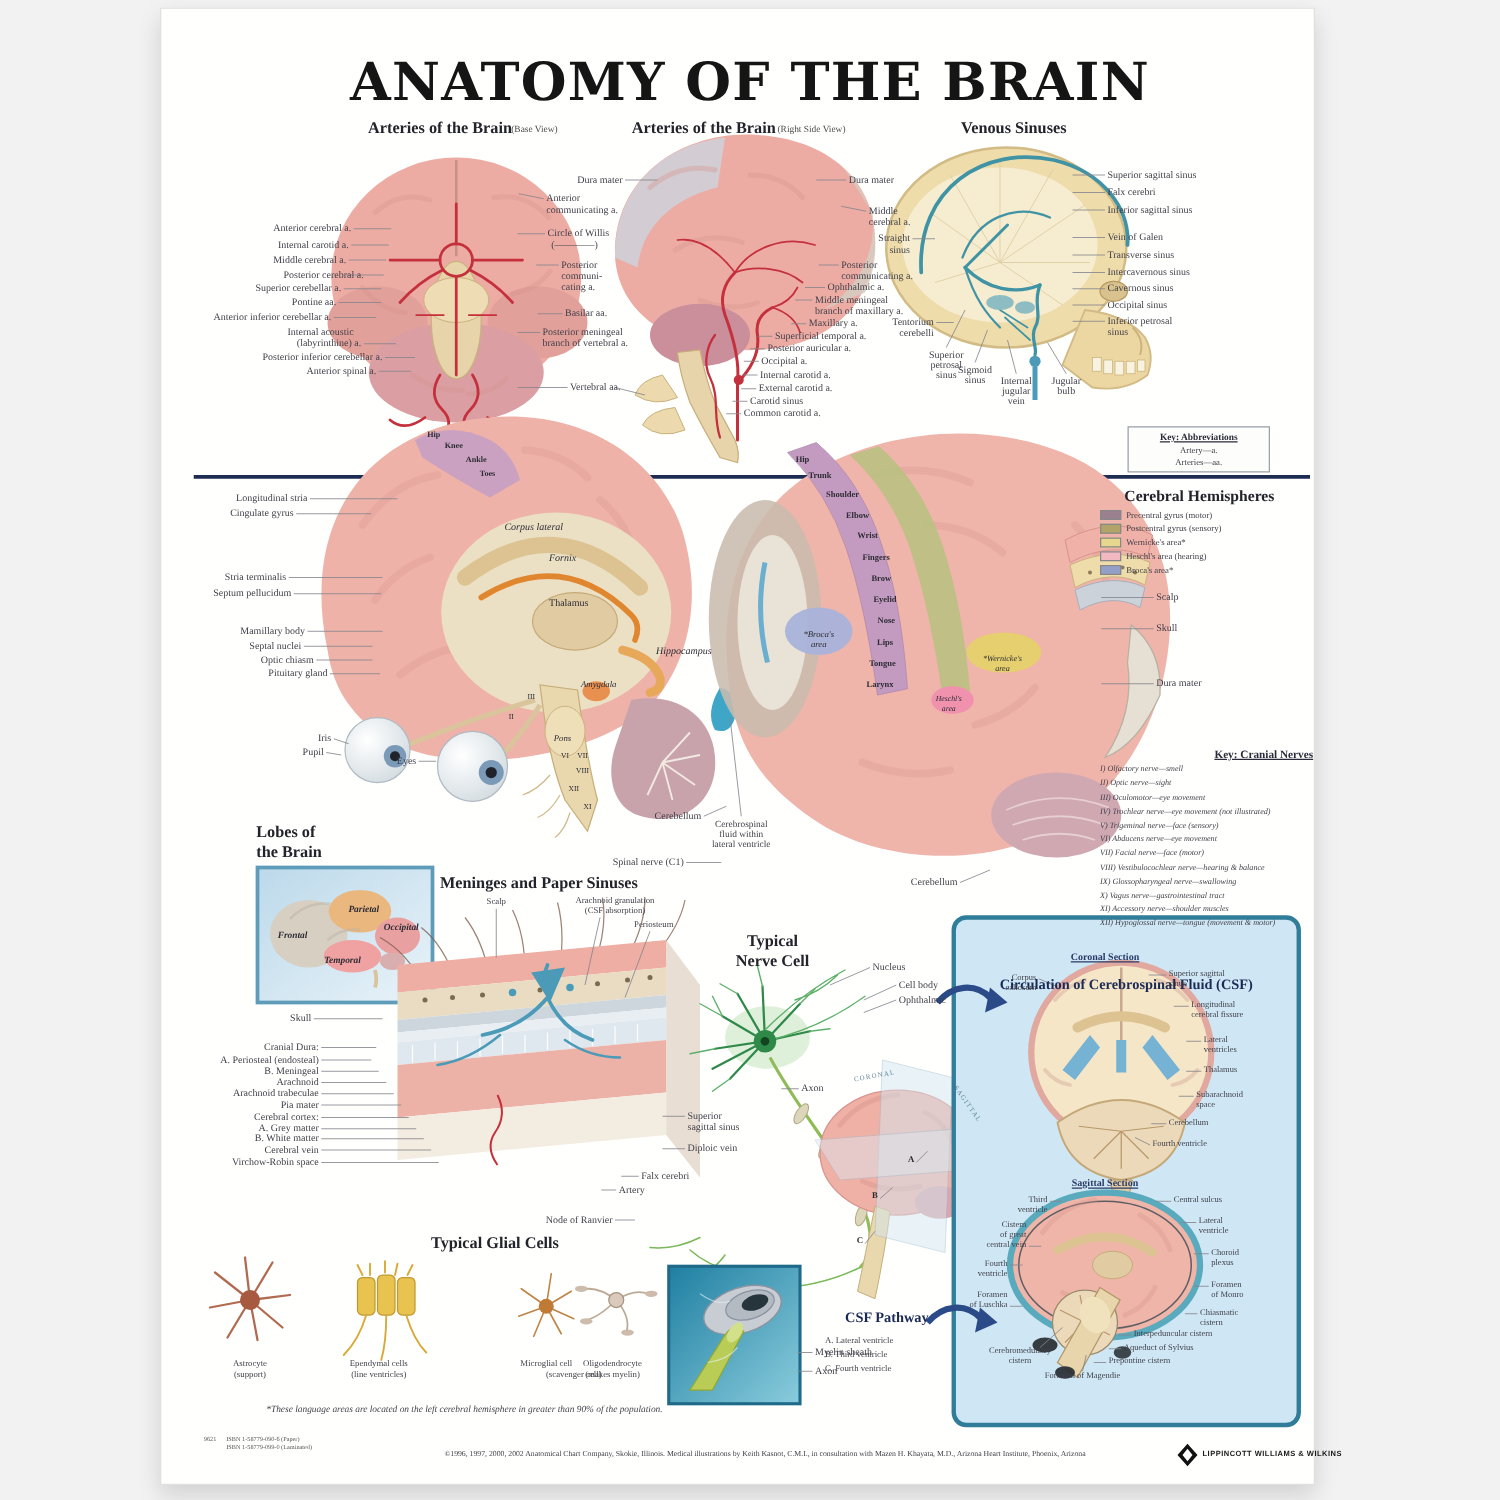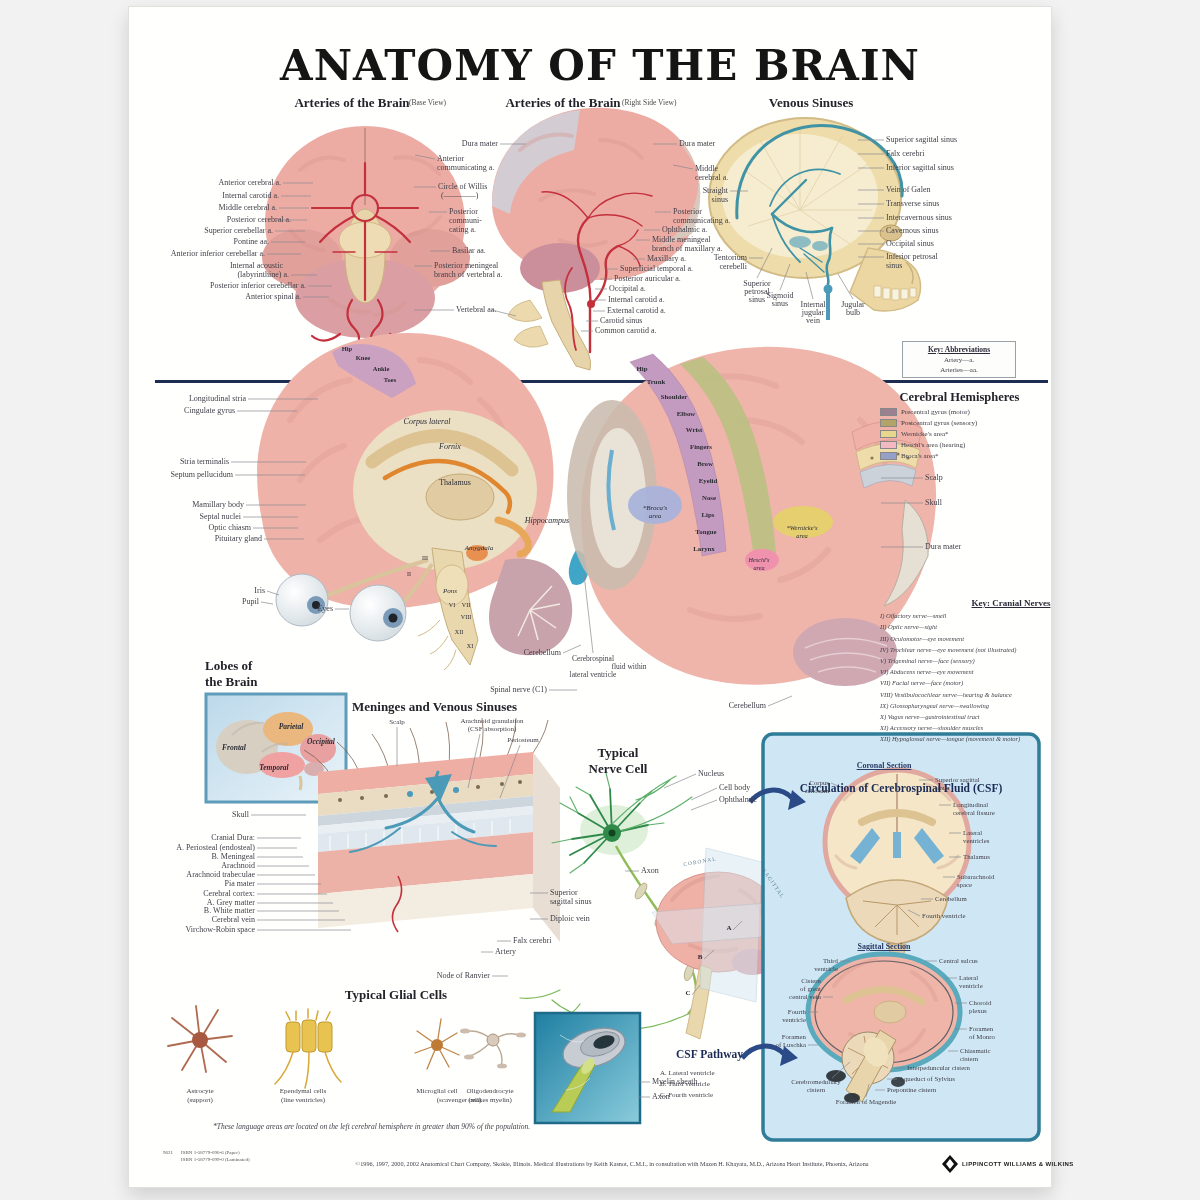--- a/index.html
+++ b/index.html
@@ -513,21 +513,21 @@
 
   <div id="labels">
       <div class="lbl title" style="left: 600px; top: 66px; transform: translate(-50%, -50%);">ANATOMY OF THE BRAIN</div>
       <div class="lbl h1" style="left: 352px; top: 102px; transform: translate(-50%, -50%);">Arteries of the Brain</div>
       <div class="lbl hsub" style="left: 409px; top: 103px; transform: translate(0px, -50%);">(Base View)</div>
       <div class="lbl h1" style="left: 563px; top: 102px; transform: translate(-50%, -50%);">Arteries of the Brain</div>
       <div class="lbl hsub" style="left: 622px; top: 103px; transform: translate(0px, -50%);">(Right Side View)</div>
       <div class="lbl h1" style="left: 811px; top: 102px; transform: translate(-50%, -50%);">Venous Sinuses</div>
       <div class="lbl h1" style="left: 205px; top: 665px; transform: translate(0px, -50%);">Lobes of</div>
       <div class="lbl h1" style="left: 205px; top: 681px; transform: translate(0px, -50%);">the Brain</div>
-      <div class="lbl h1" style="left: 352px; top: 706px; transform: translate(0px, -50%);">Meninges and Venous Sinuses</div>
+      <div class="lbl h1" style="left: 352px; top: 706px; transform: translate(0px, -50%);">Meninges and Paper Sinuses</div>
       <div class="lbl h1" style="left: 618px; top: 752px; transform: translate(-50%, -50%);">Typical</div>
       <div class="lbl h1" style="left: 618px; top: 768px; transform: translate(-50%, -50%);">Nerve Cell</div>
       <div class="lbl h1" style="left: 396px; top: 994px; transform: translate(-50%, -50%);">Typical Glial Cells</div>
       <div class="lbl h2" style="left: 676px; top: 1055px; transform: translate(0px, -50%);">CSF Pathway</div>
       <div class="lbl h2" style="left: 901px; top: 749px; transform: translate(-50%, -50%); margin-top: 40px;">Circulation of Cerebrospinal Fluid (CSF)</div>
       <div class="lbl h3" style="left: 884px; top: 766px; transform: translate(-50%, -50%);">Coronal Section</div>
       <div class="lbl h3" style="left: 884px; top: 947px; transform: translate(-50%, -50%);">Sagittal Section</div>
       <div class="lbl" style="left: 281px; top: 183px; transform: translate(-100%, -50%);">Anterior cerebral a.</div>
       <div class="lbl" style="left: 279px; top: 196px; transform: translate(-100%, -50%);">Internal carotid a.</div>
       <div class="lbl" style="left: 277px; top: 208px; transform: translate(-100%, -50%);">Middle cerebral a.</div>
@@ -614,21 +614,21 @@
       <div class="lbl it dk" style="font-size: 7px; left: 450px; top: 591px; transform: translate(-50%, -50%);">Pons</div>
       <div class="lbl dk" style="font-size: 6px; left: 409px; top: 574px; transform: translate(-50%, -50%);">II</div>
       <div class="lbl dk" style="font-size: 6px; left: 425px; top: 558px; transform: translate(-50%, -50%);">III</div>
       <div class="lbl dk" style="font-size: 6px; left: 452px; top: 605px; transform: translate(-50%, -50%);">VI</div>
       <div class="lbl dk" style="font-size: 6px; left: 466px; top: 605px; transform: translate(-50%, -50%);">VII</div>
       <div class="lbl dk" style="font-size: 6px; left: 466px; top: 617px; transform: translate(-50%, -50%);">VIII</div>
       <div class="lbl dk" style="font-size: 6px; left: 459px; top: 632px; transform: translate(-50%, -50%);">XII</div>
       <div class="lbl dk" style="font-size: 6px; left: 470px; top: 646px; transform: translate(-50%, -50%);">XI</div>
       <div class="lbl" style="left: 561px; top: 653px; transform: translate(-100%, -50%);">Cerebellum</div>
       <div class="lbl" style="font-size: 7.5px; left: 593px; top: 659px; transform: translate(-50%, -50%);">Cerebrospinal</div>
-      <div class="lbl" style="font-size: 7.5px; left: 593px; top: 667px; transform: translate(-50%, -50%); margin-left: 36px;">fluid within</div>
+      <div class="lbl" style="font-size: 7.5px; left: 593px; top: 667px; transform: translate(-50%, -50%);">fluid within</div>
       <div class="lbl" style="font-size: 7.5px; left: 593px; top: 675px; transform: translate(-50%, -50%);">lateral ventricle</div>
       <div class="lbl" style="left: 547px; top: 690px; transform: translate(-100%, -50%);">Spinal nerve (C1)</div>
       <div class="lbl dk b" style="font-size: 6.8px; left: 642px; top: 369px; transform: translate(-50%, -50%);">Hip</div>
       <div class="lbl dk b" style="font-size: 6.8px; left: 656px; top: 382px; transform: translate(-50%, -50%);">Trunk</div>
       <div class="lbl dk b" style="font-size: 6.8px; left: 674px; top: 397px; transform: translate(-50%, -50%);">Shoulder</div>
       <div class="lbl dk b" style="font-size: 6.8px; left: 686px; top: 414px; transform: translate(-50%, -50%);">Elbow</div>
       <div class="lbl dk b" style="font-size: 6.8px; left: 694px; top: 430px; transform: translate(-50%, -50%);">Wrist</div>
       <div class="lbl dk b" style="font-size: 6.8px; left: 701px; top: 447px; transform: translate(-50%, -50%);">Fingers</div>
       <div class="lbl dk b" style="font-size: 6.8px; left: 705px; top: 464px; transform: translate(-50%, -50%);">Brow</div>
       <div class="lbl dk b" style="font-size: 6.8px; left: 708px; top: 481px; transform: translate(-50%, -50%);">Eyelid</div>

